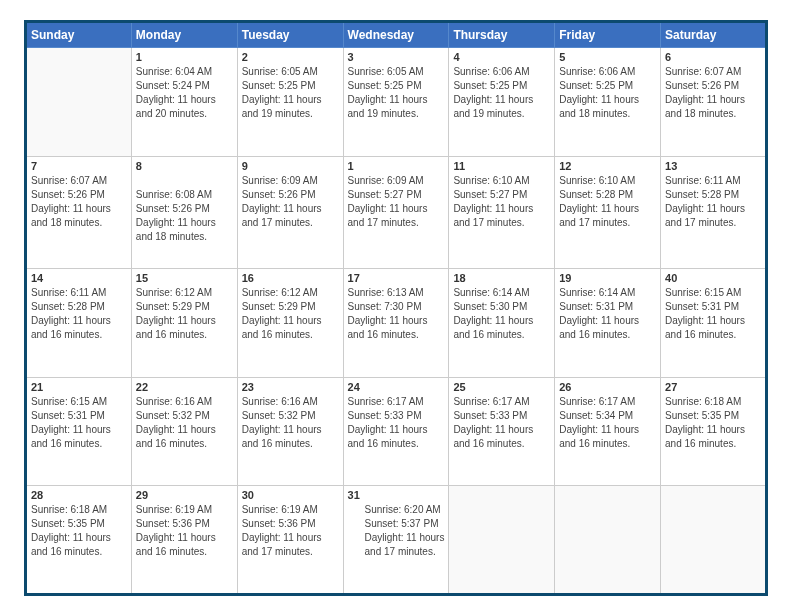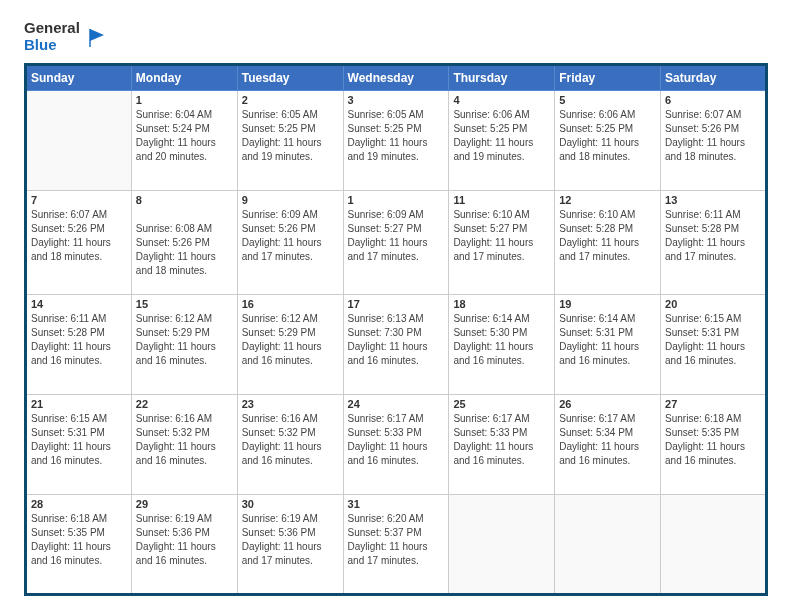--- a/index.html
+++ b/index.html
@@ -79,36 +79,20 @@
     .day-info {
       font-size: 10px;
       color: #444;
       line-height: 1.4;
     }
   </style>
 </head>
 <body>
 
 <div class="page">
-  <div class="header">
-    <div class="logo">
-  <div style="display:flex;flex-direction:column;line-height:1.1;">
-    <span style="font-size:15px;font-weight:bold;color:#333;">General</span>
-    <span style="font-size:15px;font-weight:bold;color:#1a6fc4;">Blue</span>
-  </div>
-  <svg width="22" height="22" viewBox="0 0 22 22" style="margin-left:2px;margin-top:2px;">
-    <polygon points="4,2 18,8 4,14" fill="#1a6fc4"></polygon>
-    <line x1="4" y1="2" x2="4" y2="20" stroke="#1a6fc4" stroke-width="1.5"></line>
-  </svg>
-</div>
-    <div class="title-block">
-      <div class="month-title"></div>
-      <div class="location"></div>
-    </div>
-  </div>
 
   <table class="calendar">
     <thead>
       <tr>
       <th>Sunday</th>
           <th>Monday</th>
           <th>Tuesday</th>
           <th>Wednesday</th>
           <th>Thursday</th>
           <th>Friday</th>
@@ -249,21 +233,21 @@
 and 16 minutes.</div>
           </td>
           <td>
             <span class="day-num">19</span>
             <div class="day-info" style="white-space: pre-line;">Sunrise: 6:14 AM
 Sunset: 5:31 PM
 Daylight: 11 hours
 and 16 minutes.</div>
           </td>
           <td>
-            <span class="day-num">20</span>
+            <span class="day-num">40</span>
             <div class="day-info" style="white-space: pre-line;">Sunrise: 6:15 AM
 Sunset: 5:31 PM
 Daylight: 11 hours
 and 16 minutes.</div>
           </td>
         </tr>
         <tr>
           <td>
             <span class="day-num">21</span>
             <div class="day-info" style="white-space: pre-line;">Sunrise: 6:15 AM
@@ -331,21 +315,21 @@
           </td>
           <td>
             <span class="day-num">30</span>
             <div class="day-info" style="white-space: pre-line;">Sunrise: 6:19 AM
 Sunset: 5:36 PM
 Daylight: 11 hours
 and 17 minutes.</div>
           </td>
           <td>
             <span class="day-num">31</span>
-            <div class="day-info" style="white-space: pre-line;">Sunrise: 6:20 AM
+            <div class="day-info" style="white-space: pre-line; margin-left: 17px;">Sunrise: 6:20 AM
 Sunset: 5:37 PM
 Daylight: 11 hours
 and 17 minutes.</div>
           </td>
           <td class="empty"></td>
           <td class="empty"></td>
           <td class="empty"></td>
         </tr>
       </tbody>
   </table>

